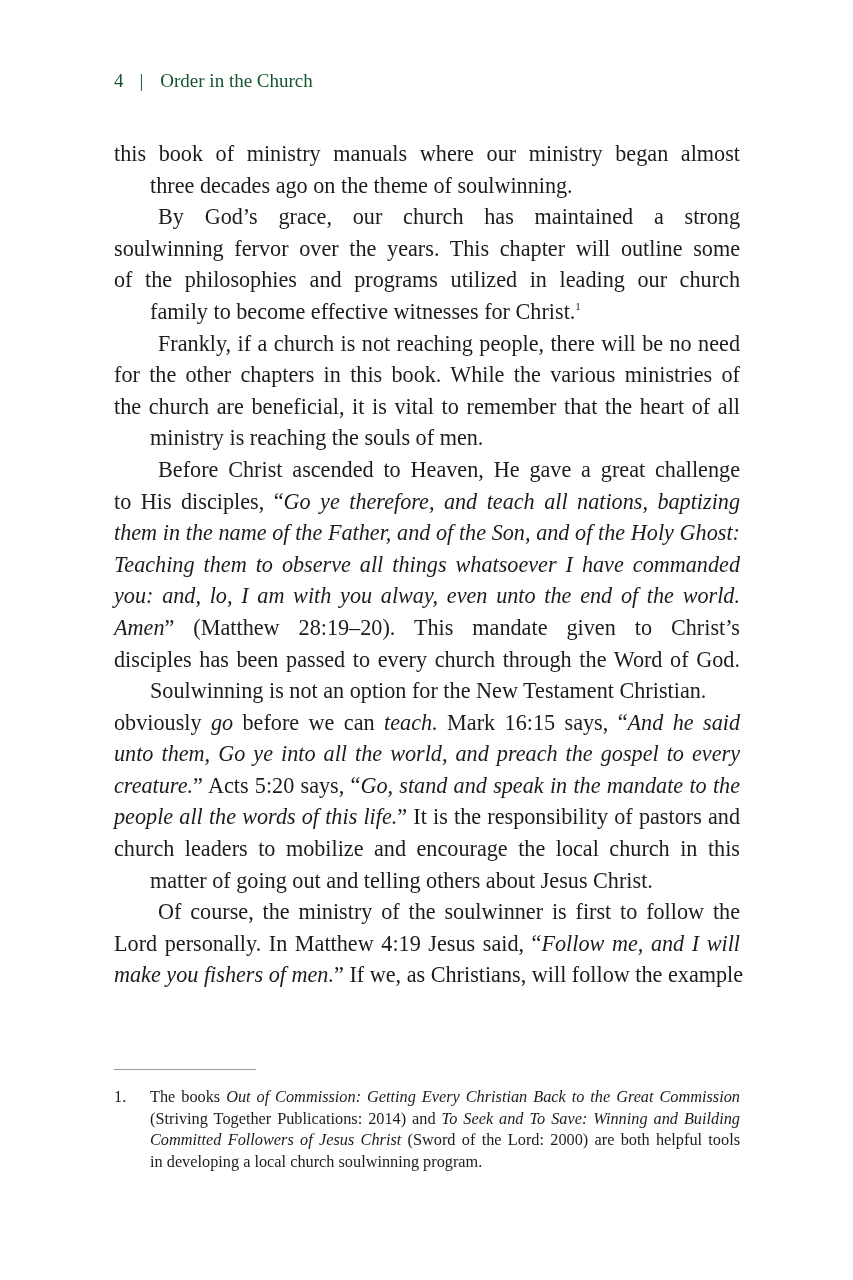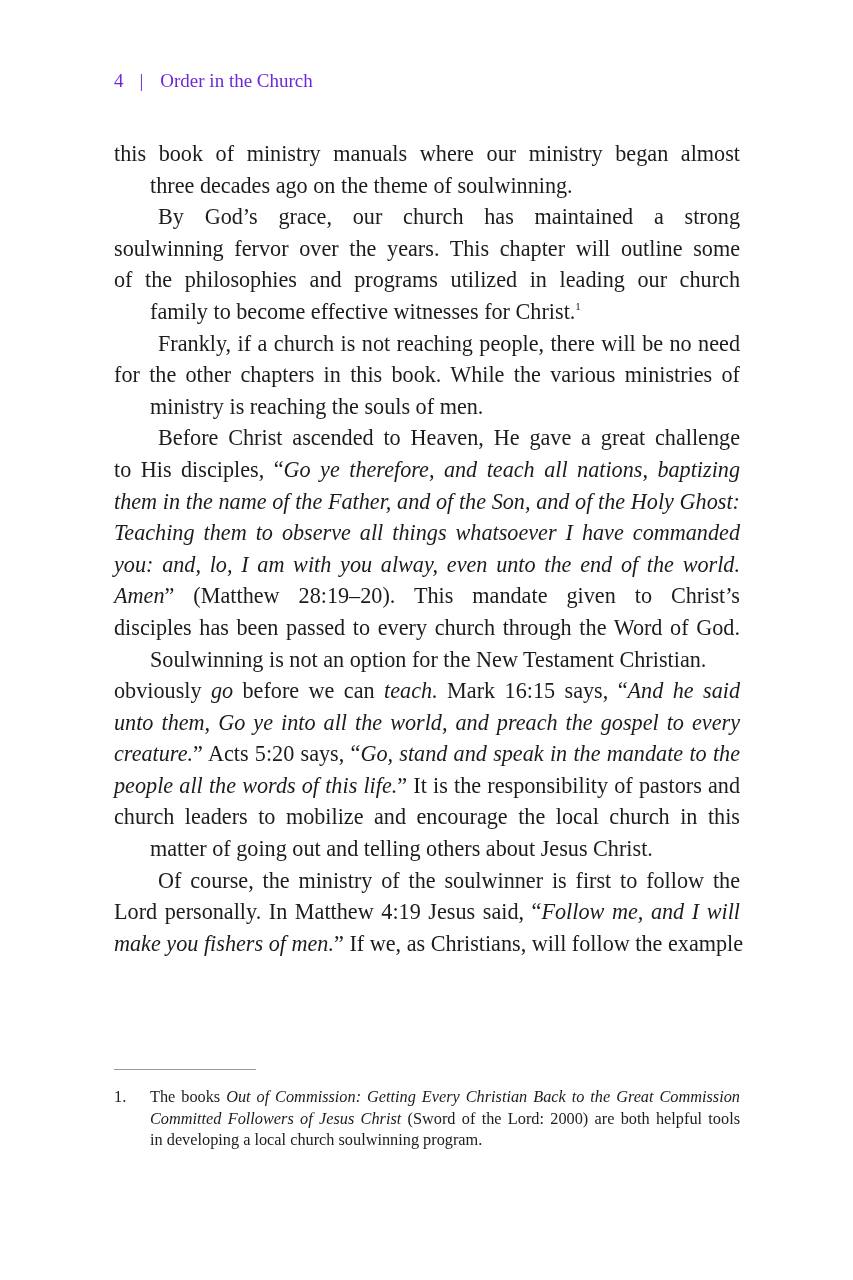--- a/index.html
+++ b/index.html
@@ -14,21 +14,21 @@
       overflow: hidden;
       color: #1c1c1c;
       font-family: "Liberation Serif", "DejaVu Serif", serif;
     }
     .running-head {
       position: absolute;
       left: 114px;
       top: 68px;
       font-size: 19px;
       line-height: 26px;
-      color: #6d28d9;
+      color: #14532d;
       white-space: nowrap;
     }
     .running-head .sep {
       display: inline-block;
       margin: 0 17px 0 16px;
     }
     .body-text {
       position: absolute;
       left: 114px;
       top: 138px;
@@ -107,20 +107,21 @@
   <div>
     <span class="ln indent">By God’s grace, our church has maintained a strong</span>
     <span class="ln">soulwinning fervor over the years. This chapter will outline some</span>
     <span class="ln">of the philosophies and programs utilized in leading our church</span>
     <span class="ln last"><span>family to become effective witnesses for Christ.</span><sup class="fnref">1</sup></span>
   </div>
 
   <div>
     <span class="ln indent">Frankly, if a church is not reaching people, there will be no need</span>
     <span class="ln">for the other chapters in this book. While the various ministries of</span>
+    <span class="ln">the church are beneficial, it is vital to remember that the heart of all</span>
     <span class="ln last">ministry is reaching the souls of men.</span>
   </div>
 
   <div>
     <span class="ln indent">Before Christ ascended to Heaven, He gave a great challenge</span>
     <span class="ln"><span>to His disciples, “</span><i>Go ye therefore, and teach all nations, baptizing</i></span>
     <span class="ln"><i>them in the name of the Father, and of the Son, and of the Holy Ghost:</i></span>
     <span class="ln"><i>Teaching them to observe all things whatsoever I have commanded</i></span>
     <span class="ln"><i>you: and, lo, I am with you alway, even unto the end of the world.</i></span>
     <span class="ln"><i>Amen</i><span>” (Matthew 28:19–20). This mandate given to Christ’s</span></span>
@@ -143,16 +144,17 @@
     <span class="ln"><i>make you fishers of men.</i><span>” If we, as Christians, will follow the example</span></span>
   </div>
 </div>
 
 <div class="fn-rule"></div>
 
 <div class="footnote">
   <span class="fn-num">1.</span>
   <div class="fn-body">
     <span class="fn-line"><span>The books </span><i>Out of Commission: Getting Every Christian Back to the Great Commission</i></span>
+    <span class="fn-line"><span>(Striving Together Publications: 2014) and </span><i>To Seek and To Save: Winning and Building</i></span>
     <span class="fn-line"><i>Committed Followers of Jesus Christ</i><span> (Sword of the Lord: 2000) are both helpful tools</span></span>
     <span class="fn-line last">in developing a local church soulwinning program.</span>
   </div>
 </div>
 
 </body></html>

